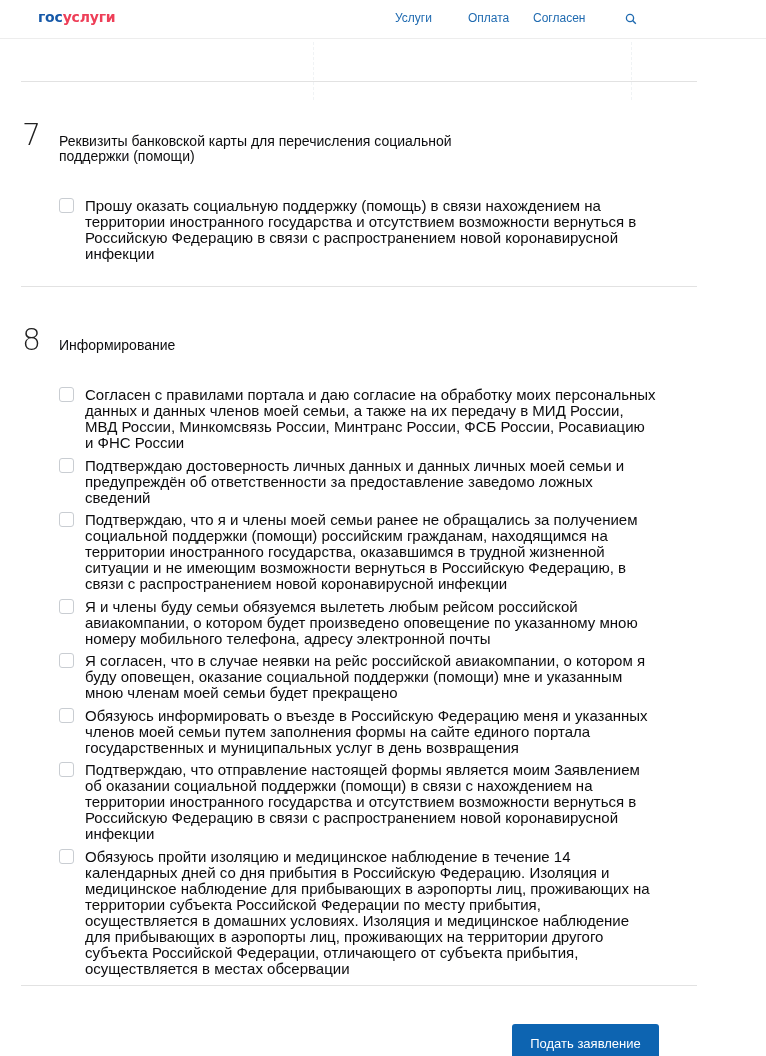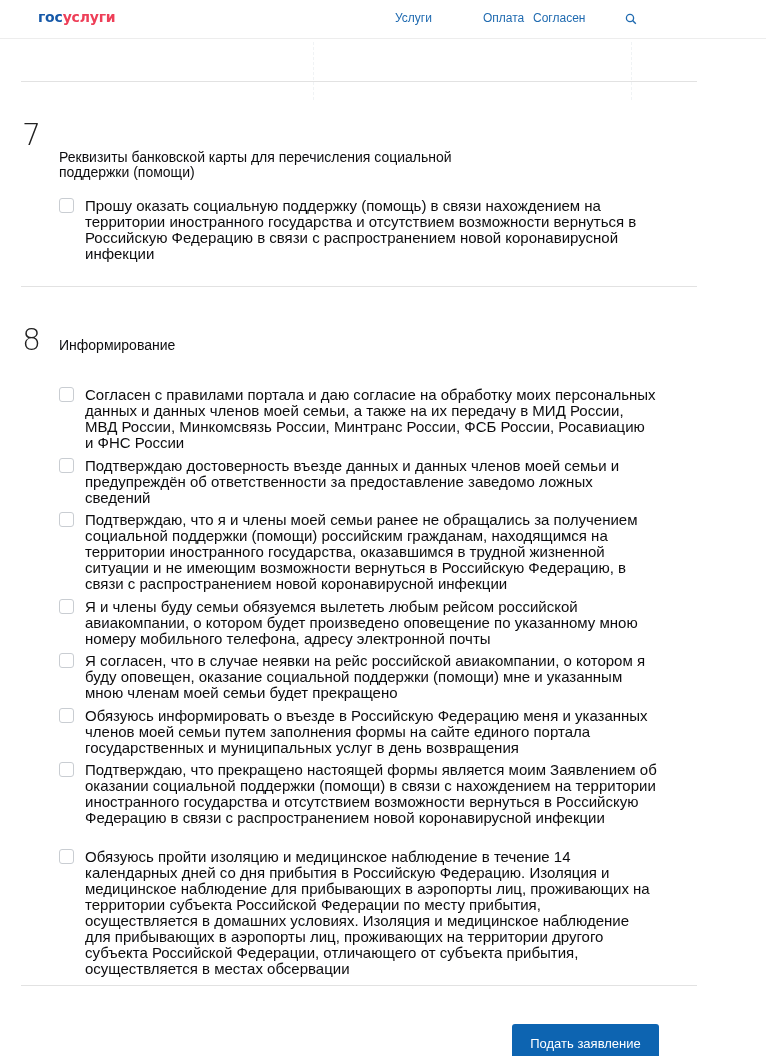--- a/index.html
+++ b/index.html
@@ -27,73 +27,73 @@
             border-radius: 3px; color: #fff; font-size: 13px; text-align: center; line-height: 40px; border: none; cursor: pointer; padding: 0; }
 </style>
 </head>
 <body>
 
 <div class="header">
   <div class="logo">
     <span class="a">гос</span><span class="b">услуги</span>
   </div>
   <span class="nav" style="left:395px">Услуги</span>
-  <span class="nav" style="left:483px">Оплата</span>
+  <span class="nav" style="left:468px">Оплата</span>
   <span class="nav" style="left:533px">Согласен</span>
   <span class="search">
     <svg width="12" height="12" viewBox="0 0 12 12">
         <circle cx="5" cy="5" r="3.6" fill="none" stroke="#1f6ab0" stroke-width="1.3"></circle>
         <line x1="7.6" y1="7.6" x2="10.8" y2="10.8" stroke="#1f6ab0" stroke-width="1.4"></line>
       </svg>
   </span>
 </div>
 
 <div class="ghost-box"></div>
 <div class="divider" style="top:81px"></div>
 
 <div class="step-num" style="top:120px">7</div>
-<div class="step-title" style="top:150px">Реквизиты банковской карты для перечисления социальной поддержки (помощи)</div>
+<div class="step-title" style="top:134px">Реквизиты банковской карты для перечисления социальной поддержки (помощи)</div>
 
 <div class="cb-item" style="top:198px">
   <span class="cb"></span>
   <div class="cb-text">Прошу оказать социальную поддержку (помощь) в связи нахождением на территории иностранного государства и отсутствием возможности вернуться в Российскую Федерацию в связи с распространением новой коронавирусной инфекции</div>
 </div>
 
 <div class="divider" style="top:286px"></div>
 
 <div class="step-num" style="top:325px">8</div>
 <div class="step-title" style="top:338px">Информирование</div>
 
 <div class="cb-item" style="top:387px">
   <span class="cb"></span>
   <div class="cb-text">Согласен с правилами портала и даю согласие на обработку моих персональных данных и данных членов моей семьи, а также на их передачу в МИД России, МВД России, Минкомсвязь России, Минтранс России, ФСБ России, Росавиацию и ФНС России</div>
 </div>
 <div class="cb-item" style="top:458px">
   <span class="cb"></span>
-  <div class="cb-text">Подтверждаю достоверность въезде данных и данных членов моей семьи и предупреждён об ответственности за предоставление заведомо ложных сведений</div>
+  <div class="cb-text">Подтверждаю достоверность личных данных и данных личных моей семьи и предупреждён об ответственности за предоставление заведомо ложных сведений</div>
 </div>
 <div class="cb-item" style="top:512px">
   <span class="cb"></span>
   <div class="cb-text">Подтверждаю, что я и члены моей семьи ранее не обращались за получением социальной поддержки (помощи) российским гражданам, находящимся на территории иностранного государства, оказавшимся в трудной жизненной ситуации и не имеющим возможности вернуться в Российскую Федерацию, в связи с распространением новой коронавирусной инфекции</div>
 </div>
 <div class="cb-item" style="top:599px">
   <span class="cb"></span>
   <div class="cb-text">Я и члены буду семьи обязуемся вылететь любым рейсом российской авиакомпании, о котором будет произведено оповещение по указанному мною номеру мобильного телефона, адресу электронной почты</div>
 </div>
 <div class="cb-item" style="top:653px">
   <span class="cb"></span>
   <div class="cb-text">Я согласен, что в случае неявки на рейс российской авиакомпании, о котором я буду оповещен, оказание социальной поддержки (помощи) мне и указанным мною членам моей семьи будет прекращено</div>
 </div>
 <div class="cb-item" style="top:708px">
   <span class="cb"></span>
   <div class="cb-text">Обязуюсь информировать о въезде в Российскую Федерацию меня и указанных членов моей семьи путем заполнения формы на сайте единого портала государственных и муниципальных услуг в день возвращения</div>
 </div>
 <div class="cb-item" style="top:762px">
   <span class="cb"></span>
-  <div class="cb-text">Подтверждаю, что прекращено настоящей формы является моим Заявлением об оказании социальной поддержки (помощи) в связи с нахождением на территории иностранного государства и отсутствием возможности вернуться в Российскую Федерацию в связи с распространением новой коронавирусной инфекции</div>
+  <div class="cb-text">Подтверждаю, что отправление настоящей формы является моим Заявлением об оказании социальной поддержки (помощи) в связи с нахождением на территории иностранного государства и отсутствием возможности вернуться в Российскую Федерацию в связи с распространением новой коронавирусной инфекции</div>
 </div>
 <div class="cb-item" style="top:849px">
   <span class="cb"></span>
   <div class="cb-text">Обязуюсь пройти изоляцию и медицинское наблюдение в течение 14 календарных дней со дня прибытия в Российскую Федерацию. Изоляция и медицинское наблюдение для прибывающих в аэропорты лиц, проживающих на территории субъекта Российской Федерации по месту прибытия, осуществляется в домашних условиях. Изоляция и медицинское наблюдение для прибывающих в аэропорты лиц, проживающих на территории другого субъекта Российской Федерации, отличающего от субъекта прибытия, осуществляется в местах обсервации</div>
 </div>
 
 <div class="divider" style="top:985px"></div>
 
 <button class="submit">Подать заявление</button>
 

